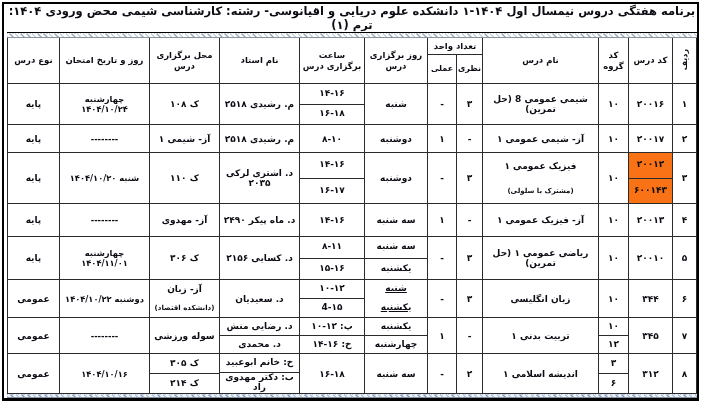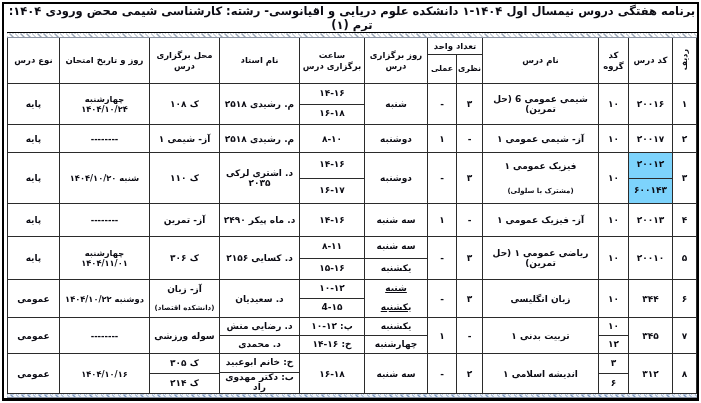--- a/index.html
+++ b/index.html
@@ -31,21 +31,21 @@
   tbody tr:nth-child(6) { height: 38px; }
   tbody tr:nth-child(7) { height: 36px; }
   tbody tr:nth-child(8) { height: 40px; }
   tbody td { position: relative; }
   .stack { position: absolute; inset: 0; display: flex; flex-direction: column; }
   .sub { flex: 1; display: flex; align-items: center; justify-content: center;
     padding: 0 1px; line-height: 1.1; }
   .divided .sub + .sub { border-top: 1px solid #2b2b2b; }
   .sub.ul { text-decoration: underline; }
   .sub.sm { font-size: 7px; flex: 0.8; }
-  .hl { background: #7dd3fc; }
+  .hl { background: #f97316; }
   .exam-cell { font-size: 8.3px; }
   .name-cell { font-size: 9px; }
   
   tr.footer-row td { height: 22px; font-size: 9.5px; }
   .fblue { background: #be185d; }
   .fempty { border-left: 1px solid #2b2b2b; background: #fff; }
 </style>
 </head>
 <body>
 
@@ -88,21 +88,21 @@
       <tr class="head-sub">
         <th>نظری</th>
         <th>عملی</th>
       </tr>
     </thead>
     <tbody id="rows">
         <tr>
           <td>۱</td>
           <td>۲۰۰۱۶</td>
           <td>۱۰</td>
-          <td class="name-cell">شیمی عمومی 6 (حل تمرین)</td>
+          <td class="name-cell">شیمی عمومی 8 (حل تمرین)</td>
           <td>۳</td>
           <td>-</td>
           <td>شنبه</td>
           <td>
             <div class="stack divided">
               <div class="sub">⁦۱۴-۱۶⁩</div>
               <div class="sub">⁦۱۶-۱۸⁩</div>
             </div>
           </td>
           <td>م. رشیدی ۲۵۱۸</td>
@@ -156,21 +156,21 @@
         <tr>
           <td>۴</td>
           <td>۲۰۰۱۳</td>
           <td>۱۰</td>
           <td class="name-cell">آز- فیزیک عمومی ۱</td>
           <td>-</td>
           <td>۱</td>
           <td>سه شنبه</td>
           <td>⁦۱۴-۱۶⁩</td>
           <td>د. ماه پیکر ۲۴۹۰</td>
-          <td>آز- تمرین</td>
+          <td>آز- مهدوی</td>
           <td class="exam-cell">--------</td>
           <td>پایه</td>
         </tr>
         <tr>
           <td>۵</td>
           <td>۲۰۰۱۰</td>
           <td>۱۰</td>
           <td class="name-cell">ریاضی عمومی ۱ (حل تمرین)</td>
           <td>۳</td>
           <td>-</td>

